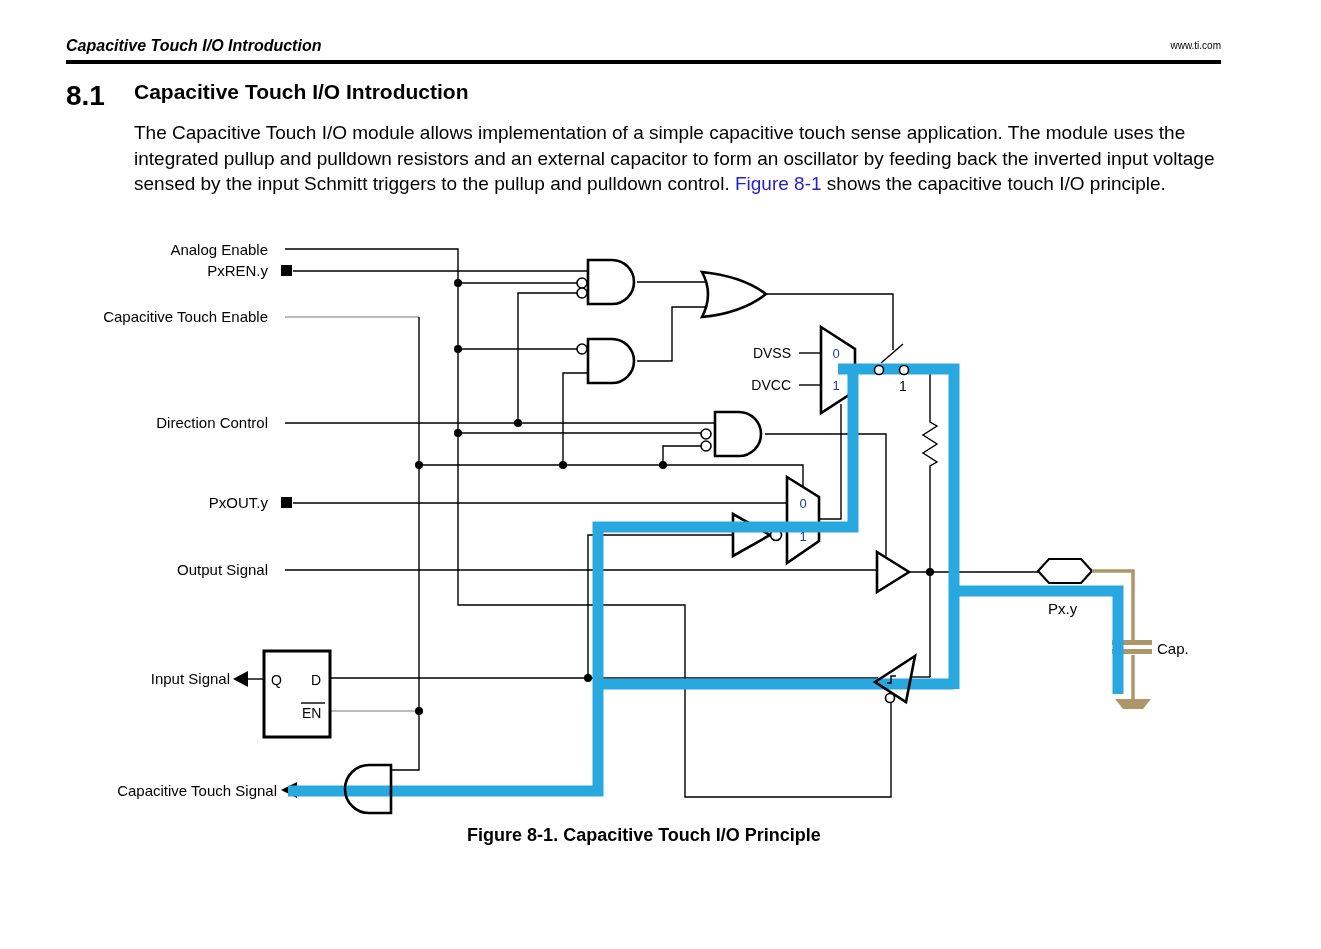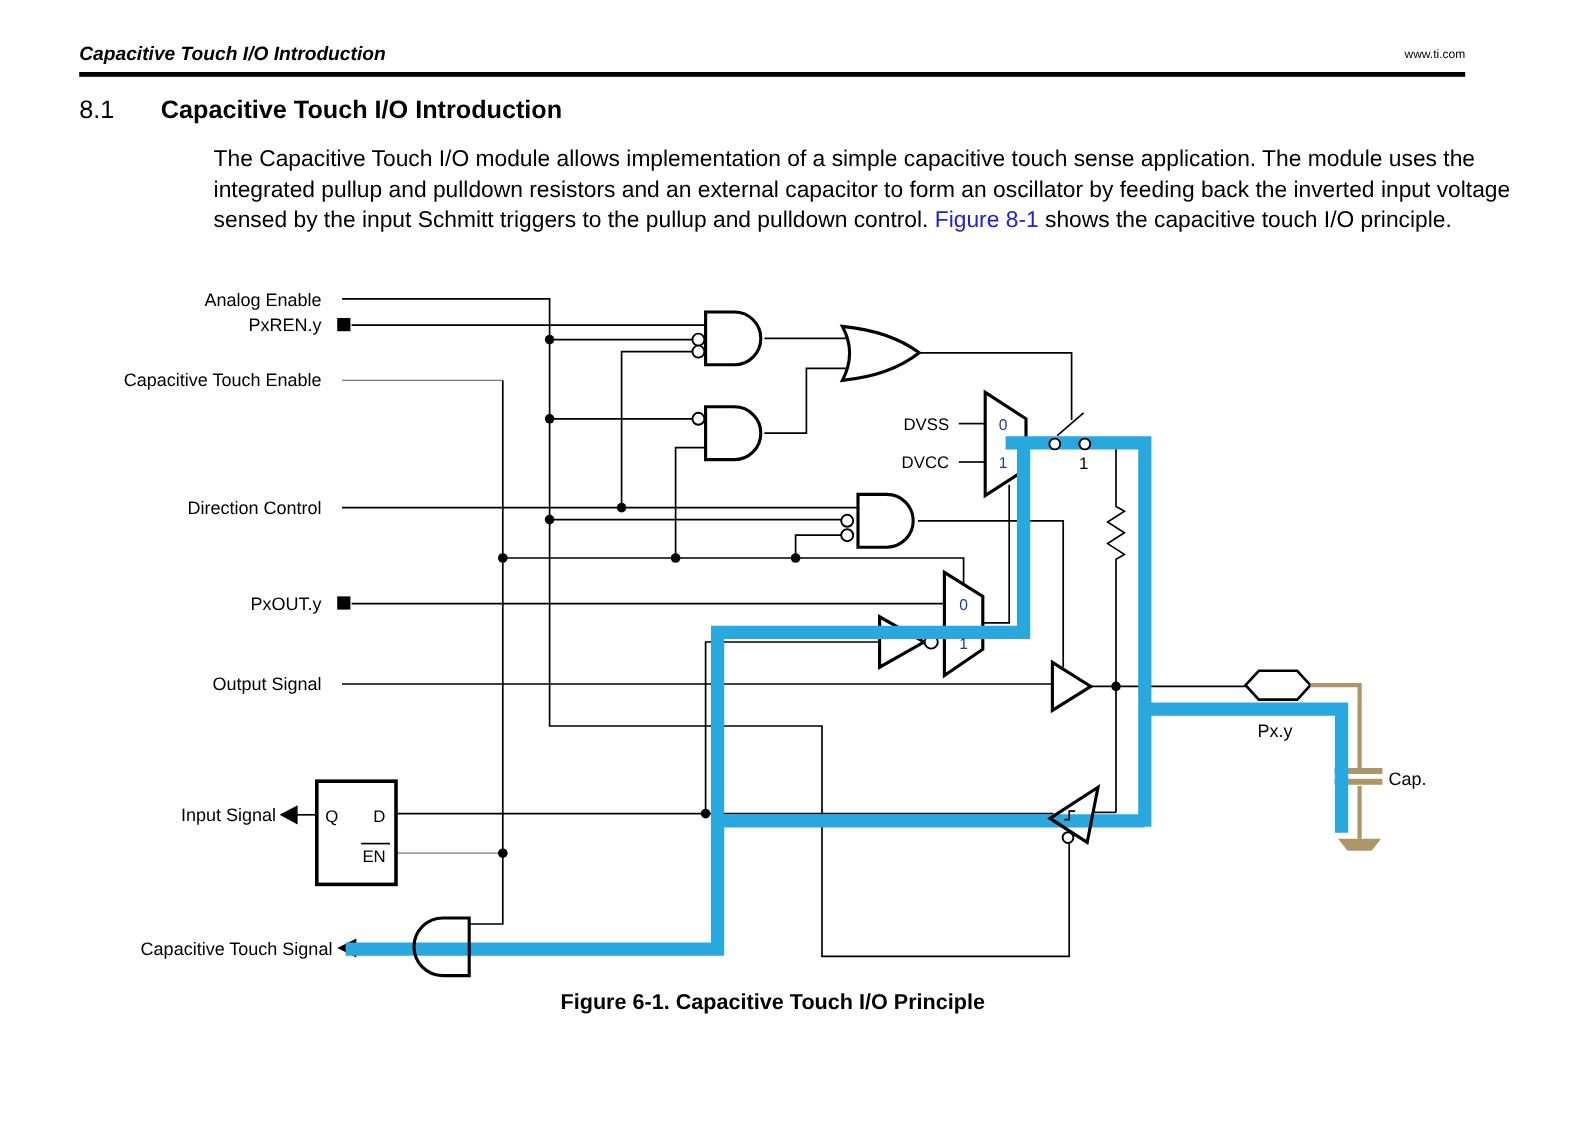--- a/index.html
+++ b/index.html
@@ -9,23 +9,23 @@
     --link-blue:#2323cc;
   }
   html,body{margin:0;padding:0;}
   body{
     width:1321px;height:949px;position:relative;background:#ffffff;
     font-family:"Liberation Sans", sans-serif;color:#000;overflow:hidden;
   }
   .hdr-left{position:absolute;left:66px;top:37px;font-size:16px;font-style:italic;font-weight:bold;}
   .hdr-right{position:absolute;right:100px;top:40px;font-size:10px;}
   .hdr-rule{position:absolute;left:66px;top:60px;width:1155px;height:4px;background:#000;}
-  .sec-num{position:absolute;left:66px;top:80px;font-size:21px;font-weight:normal;}
+  .sec-num{position:absolute;left:66px;top:80px;font-size:28px;font-weight:bold;}
   .sec-title{position:absolute;left:134px;top:80px;font-size:21px;font-weight:bold;}
-  .body-par{position:absolute;left:134px;top:120px;width:1085px;font-size:19px;line-height:25.5px;margin-left:44px;}
+  .body-par{position:absolute;left:134px;top:120px;width:1085px;font-size:19px;line-height:25.5px;}
   .body-par a{color:var(--link-blue);text-decoration:none;cursor:pointer;}
   .fig-caption{position:absolute;left:134px;top:825px;width:1020px;text-align:center;font-size:18px;font-weight:bold;}
   svg{position:absolute;left:0;top:0;}
   svg text{font-family:"Liberation Sans", sans-serif;fill:#000;}
   .sig-label{font-size:15px;}
   .small-label{font-size:14px;}
   .mux-digit{font-size:13px;fill:var(--mux-digit-blue);}
   .wire{stroke:#000;stroke-width:1.4;fill:none;}
   .wire-gray{stroke:#7a7a7a;stroke-width:1.1;fill:none;}
   .gate{stroke:#000;stroke-width:2.6;fill:#fff;}
@@ -41,21 +41,21 @@
 
 <div class="hdr-left">Capacitive Touch I/O Introduction</div>
 <div class="hdr-right">www.ti.com</div>
 <div class="hdr-rule"></div>
 
 <div class="sec-num">8.1</div>
 <div class="sec-title">Capacitive Touch I/O Introduction</div>
 
 <div class="body-par"><span>The Capacitive Touch I/O module allows implementation of a simple capacitive touch sense application. The module uses the integrated pullup and pulldown resistors and an external capacitor to form an oscillator by feeding back the inverted input voltage sensed by the input Schmitt triggers to the pullup and pulldown control. </span><a>Figure 8-1</a><span> shows the capacitive touch I/O principle.</span></div>
 
-<div class="fig-caption">Figure 6-1. Capacitive Touch I/O Principle</div>
+<div class="fig-caption">Figure 8-1. Capacitive Touch I/O Principle</div>
 
 <svg width="1321" height="949" viewBox="0 0 1321 949">
 
   <g>
 
     <path class="wire" d="M285 249 H458 V605 H685 V797 H891 V703"></path>
 
     <path class="wire" d="M293 271 H588"></path>
     <path class="wire" d="M458 283 H577"></path>
     <path class="wire" d="M458 349 H577"></path>

